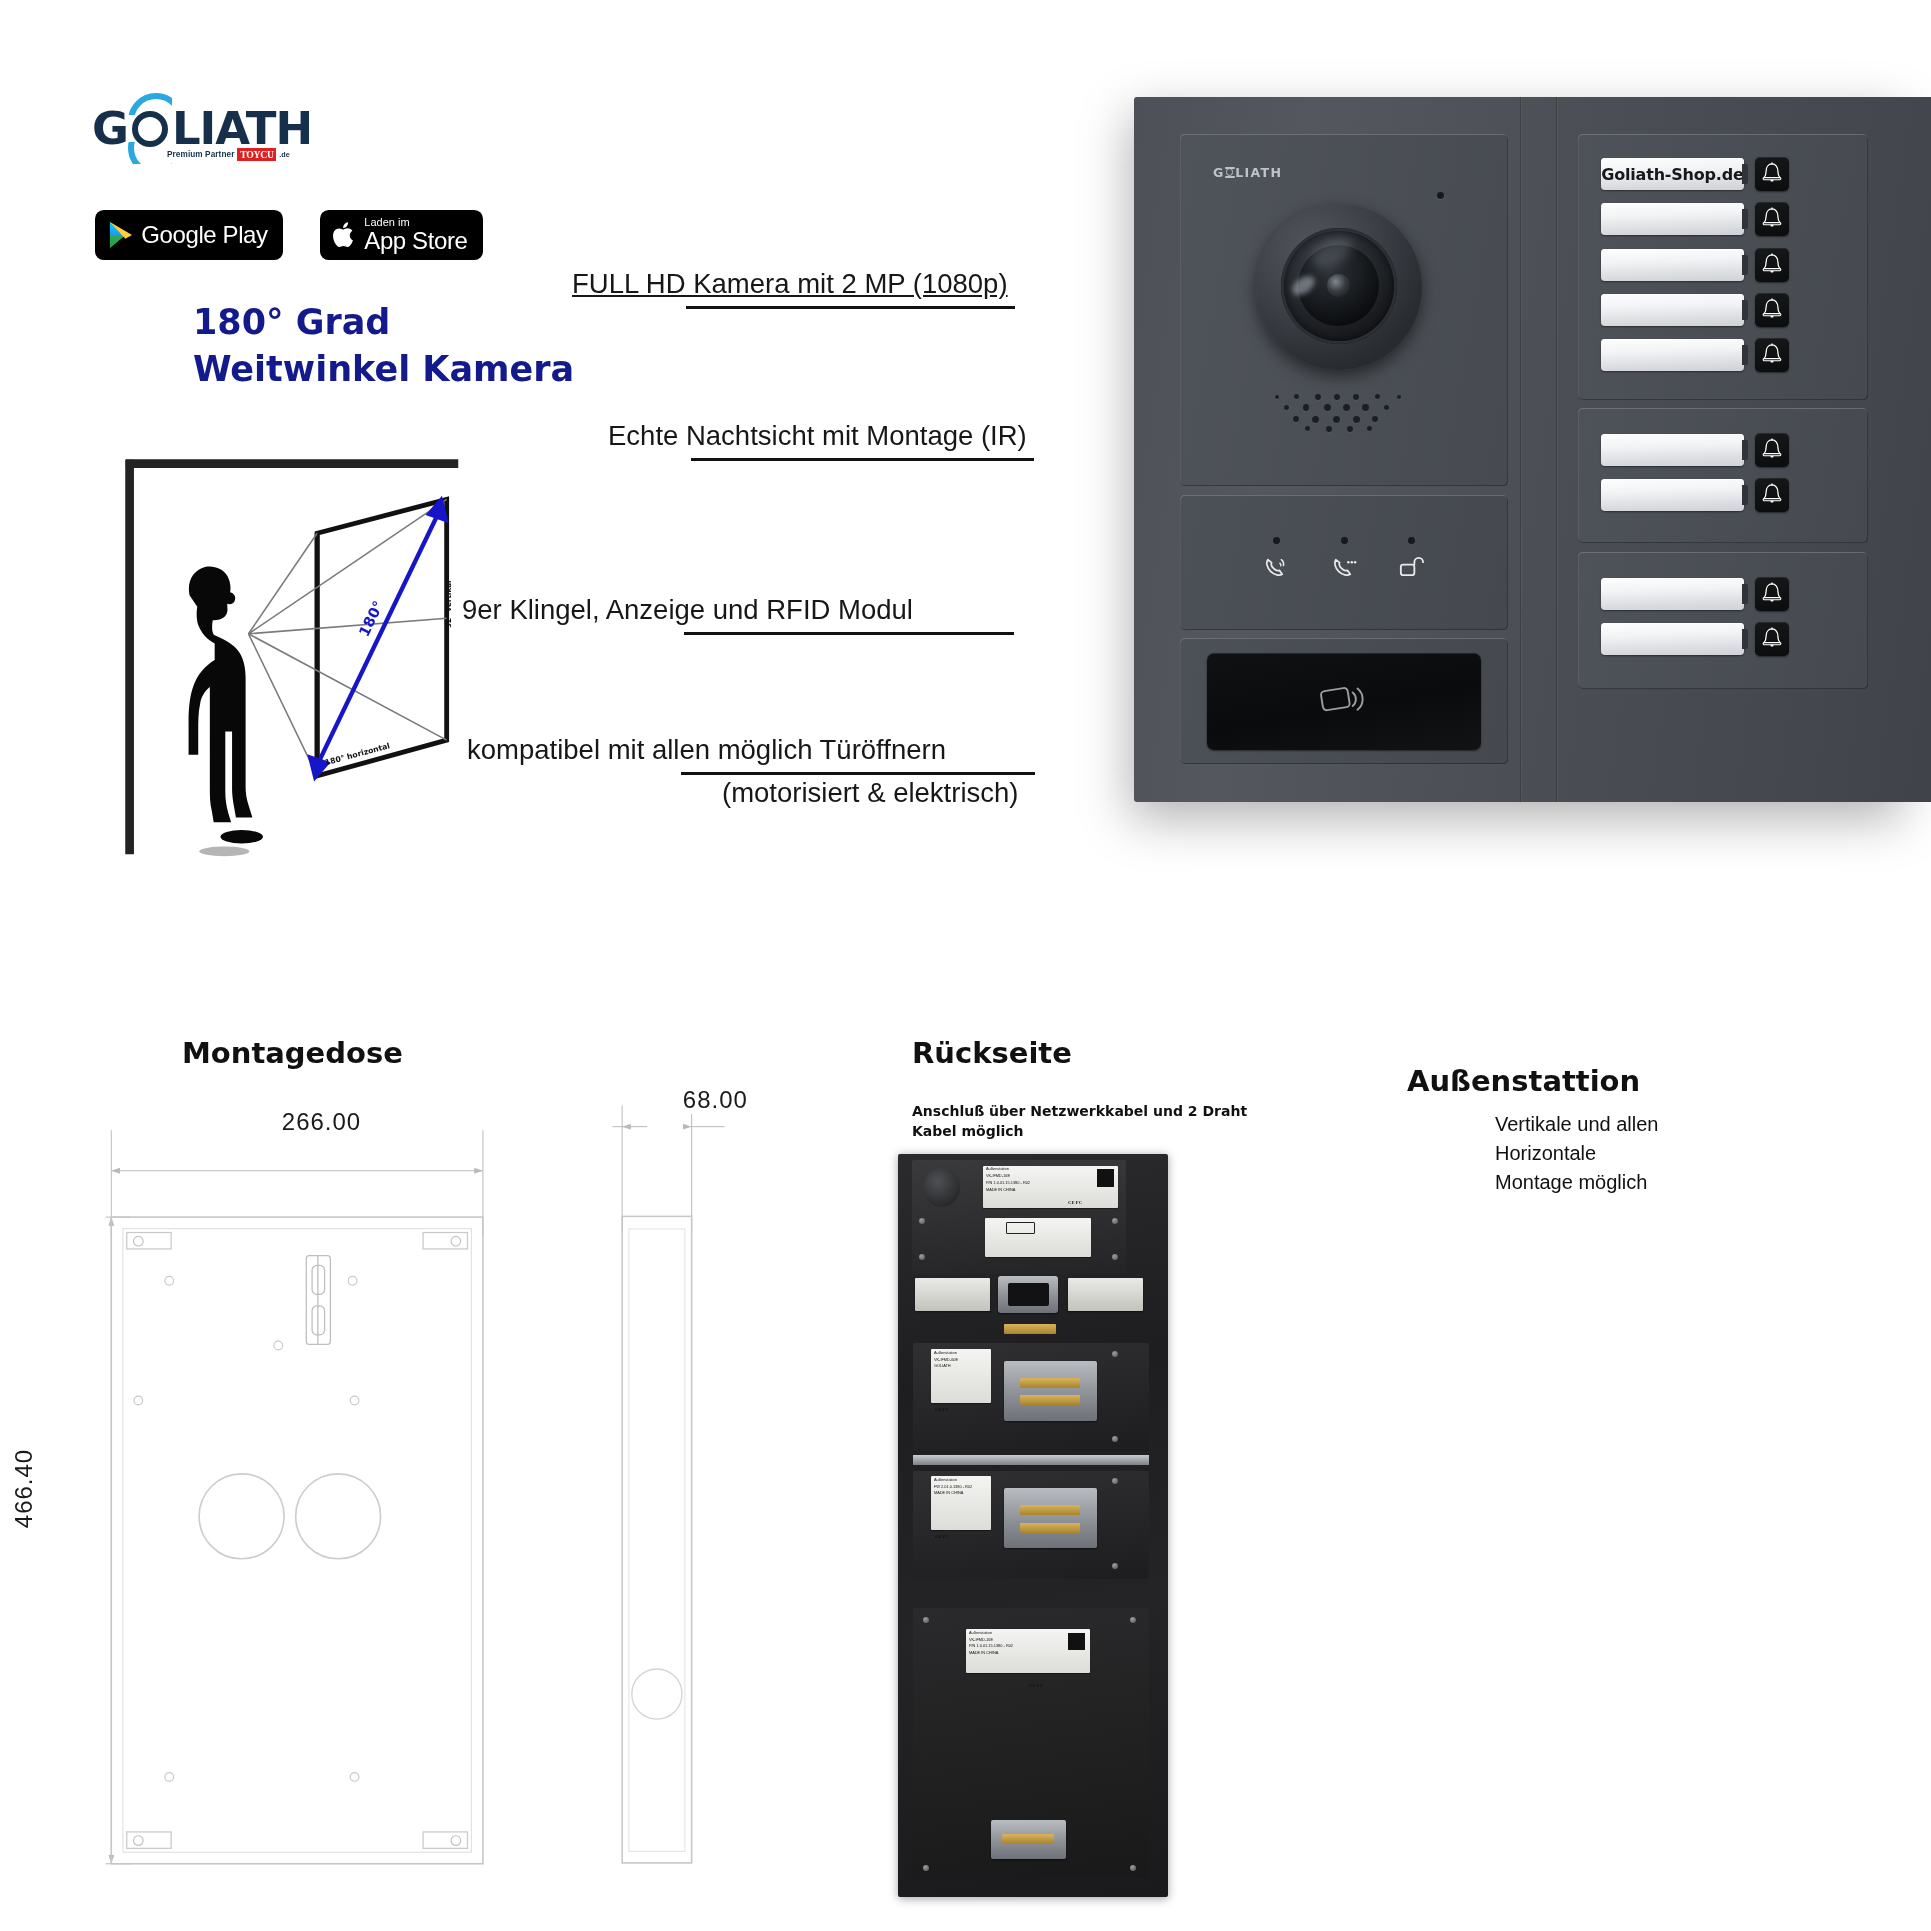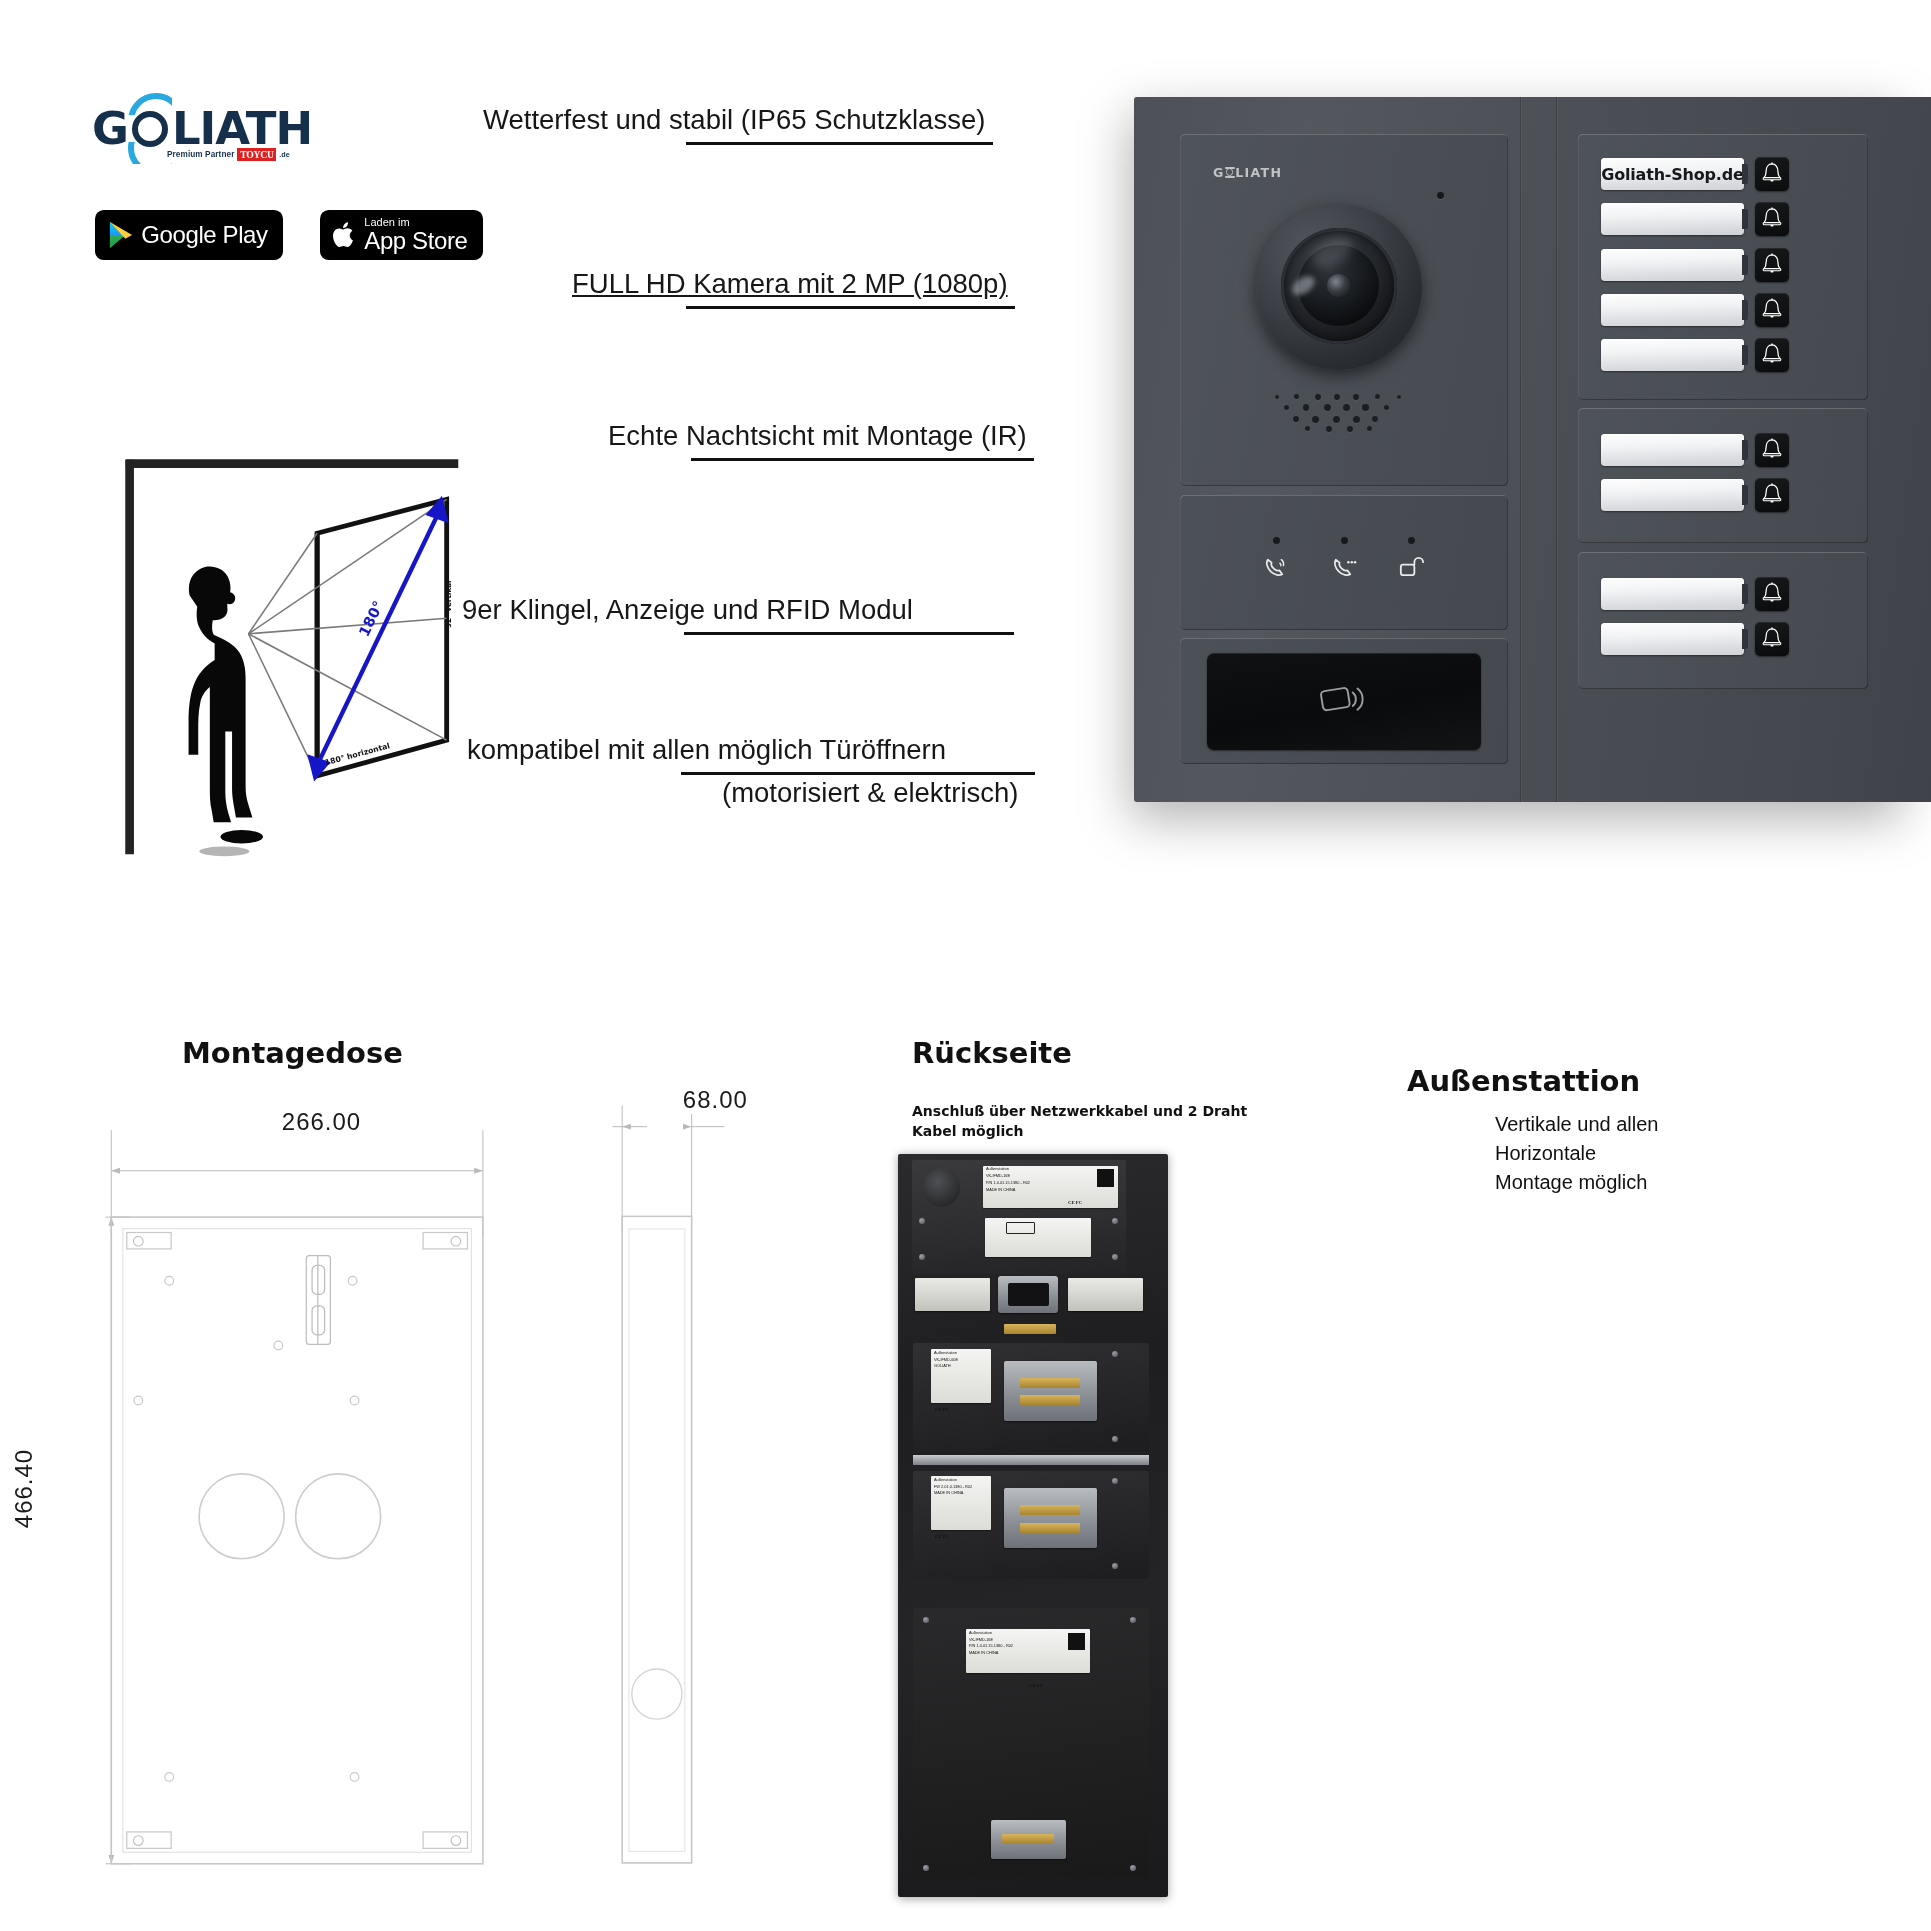--- a/index.html
+++ b/index.html
@@ -240,20 +240,24 @@
           <path d="M14.4 5.4c.9-1.1 1.5-2.6 1.3-4.1-1.3.05-2.9.86-3.8 1.95-.8.96-1.5 2.5-1.3 3.96 1.4.11 2.9-.72 3.8-1.81z" fill="#fff"></path>
         </svg>
       </span>
       <span class="blabel">
         <span class="ltop">Laden im</span>
         <span class="lbig">App Store</span>
       </span>
     </div>
   </div>
 
+  <div id="blue-head">
+    <span>180° Grad</span>
+    <span class="l2">Weitwinkel Kamera</span>
+  </div>
 
   <div id="fov">
     <svg width="348" height="406" viewBox="0 0 360 420">
 
       <path d="M8 10 L352 10" stroke="#232323" stroke-width="9" fill="none"></path>
       <path d="M12 6 L12 414" stroke="#232323" stroke-width="9" fill="none"></path>
 
       <g fill="#080808">
         <path d="M74 146 c-3 -14 4 -26 16 -29 c9 -2 19 2 23 9 c3 5 4 12 3 17
                  c4 1 6 4 5 8 c-1 4 -5 5 -8 4 c0 4 1 8 -1 11 c-3 5 -9 6 -14 6
@@ -285,23 +289,20 @@
         <polygon points="334,48 339,68 322,62"></polygon>
         <polygon points="204,334 199,314 216,320"></polygon>
       </g>
       <text x="258" y="190" fill="#1616c8" font-family="DejaVu Sans, sans-serif" font-size="15" font-weight="700" transform="rotate(-64 258 190)">180°</text>
 
       <text x="215" y="322" fill="#111" font-family="DejaVu Sans, sans-serif" font-size="8" font-weight="700" transform="rotate(-15 215 322)">180° horizontal</text>
       <text x="344" y="180" fill="#111" font-family="DejaVu Sans, sans-serif" font-size="7.5" font-weight="700" transform="rotate(-90 344 180)">92° vertikal</text>
     </svg>
   </div>
 
-  <div class="feat" id="feat0">
-    <span>Wetterfest und stabil (IP65 Schutzklasse)</span><span class="rule"></span>
-  </div>
   <div class="feat" id="feat1">
     <span>FULL HD Kamera mit 2 MP (1080p)</span><span class="rule"></span>
   </div>
   <div class="feat" id="feat2">
     <span>Echte Nachtsicht mit Montage (IR)</span><span class="rule"></span>
   </div>
   <div class="feat" id="feat3">
     <span>9er Klingel, Anzeige und RFID Modul</span><span class="rule"></span>
   </div>
   <div class="feat" id="feat4">

